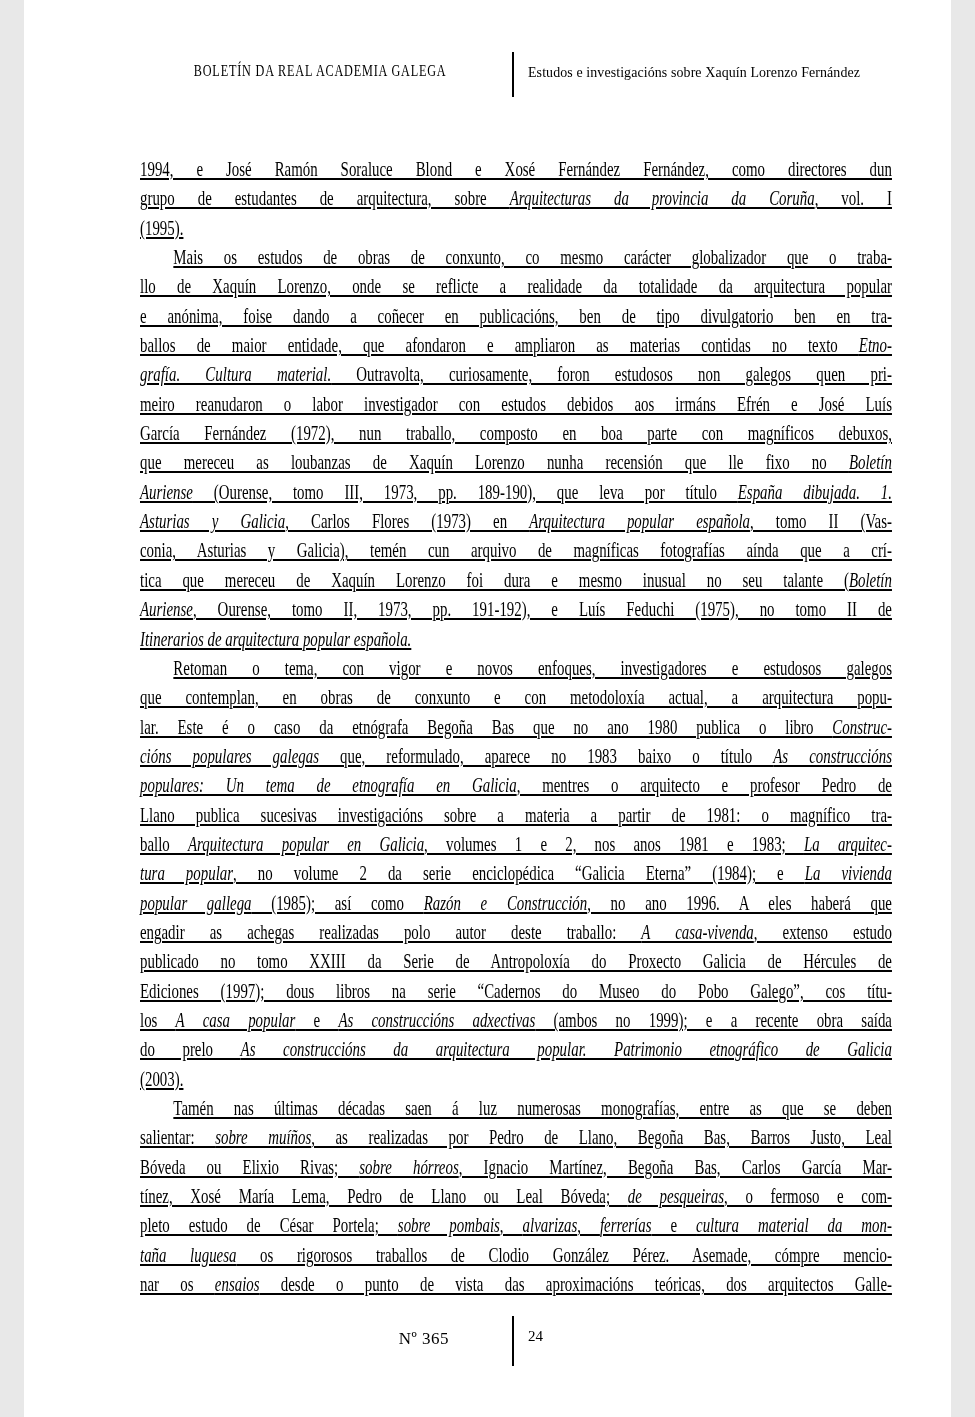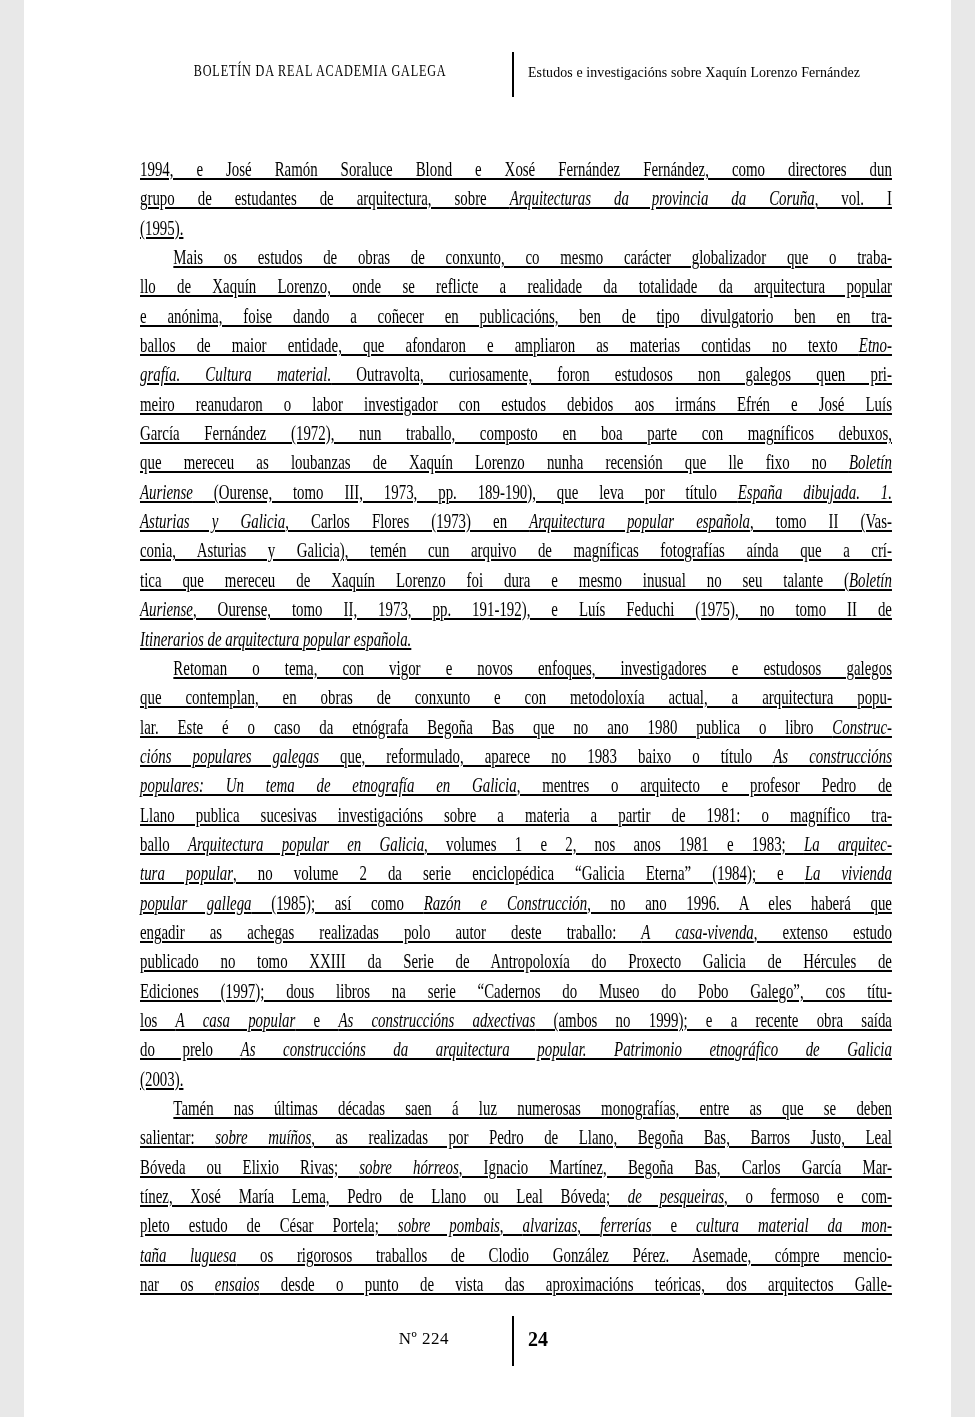--- a/index.html
+++ b/index.html
@@ -52,21 +52,21 @@
   .footer-label {
     position:absolute; top:1329px; right:502px;
     font-size:17px; letter-spacing:0.5px;
   }
   .footer-rule {
     position:absolute; left:488px; top:1316px;
     width:2px; height:50px; background:#000;
   }
   .footer-page {
     position:absolute; left:504px; top:1328px;
-    font-size:20px; font-weight:bold;
+    font-size:15px; font-weight:normal;
   }
 </style>
 </head>
 <body>
 
 <div class="page">
 
   <div class="header-left">BOLETÍN DA REAL ACADEMIA GALEGA</div>
 
   <div class="header-rule"></div>
@@ -116,19 +116,19 @@
         <div class="line indent"><span>Tamén nas últimas décadas saen á luz numerosas monografías, entre as que se deben</span></div>
         <div class="line"><span>salientar: </span><i>sobre muíños</i><span>, as realizadas por Pedro de Llano, Begoña Bas, Barros Justo, Leal</span></div>
         <div class="line"><span>Bóveda ou Elixio Rivas; </span><i>sobre hórreos</i><span>, Ignacio Martínez, Begoña Bas, Carlos García Mar-</span></div>
         <div class="line"><span>tínez, Xosé María Lema, Pedro de Llano ou Leal Bóveda; </span><i>de pesqueiras</i><span>, o fermoso e com-</span></div>
         <div class="line"><span>pleto estudo de César Portela; </span><i>sobre pombais</i><span>, </span><i>alvarizas</i><span>, </span><i>ferrerías</i><span> e </span><i>cultura material da mon-</i></div>
         <div class="line"><i>taña luguesa</i><span> os rigorosos traballos de Clodio González Pérez. Asemade, cómpre mencio-</span></div>
         <div class="line"><span>nar os </span><i>ensaios</i><span> desde o punto de vista das aproximacións teóricas, dos arquitectos Galle-</span></div>
       </div>
   </div>
 
-  <div class="footer-label">Nº 224</div>
+  <div class="footer-label">Nº 365</div>
 
   <div class="footer-rule"></div>
 
   <div class="footer-page">24</div>
 
 </div>
 
 </body></html>

